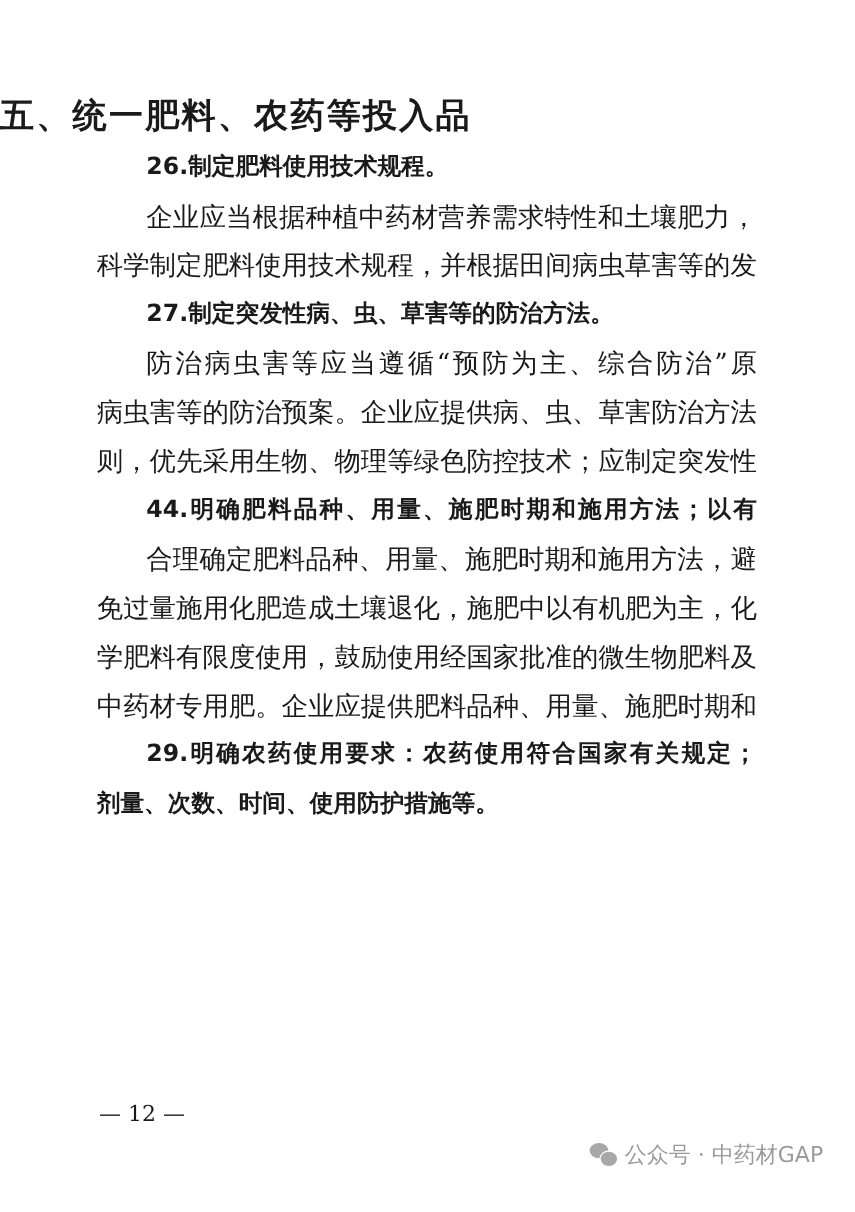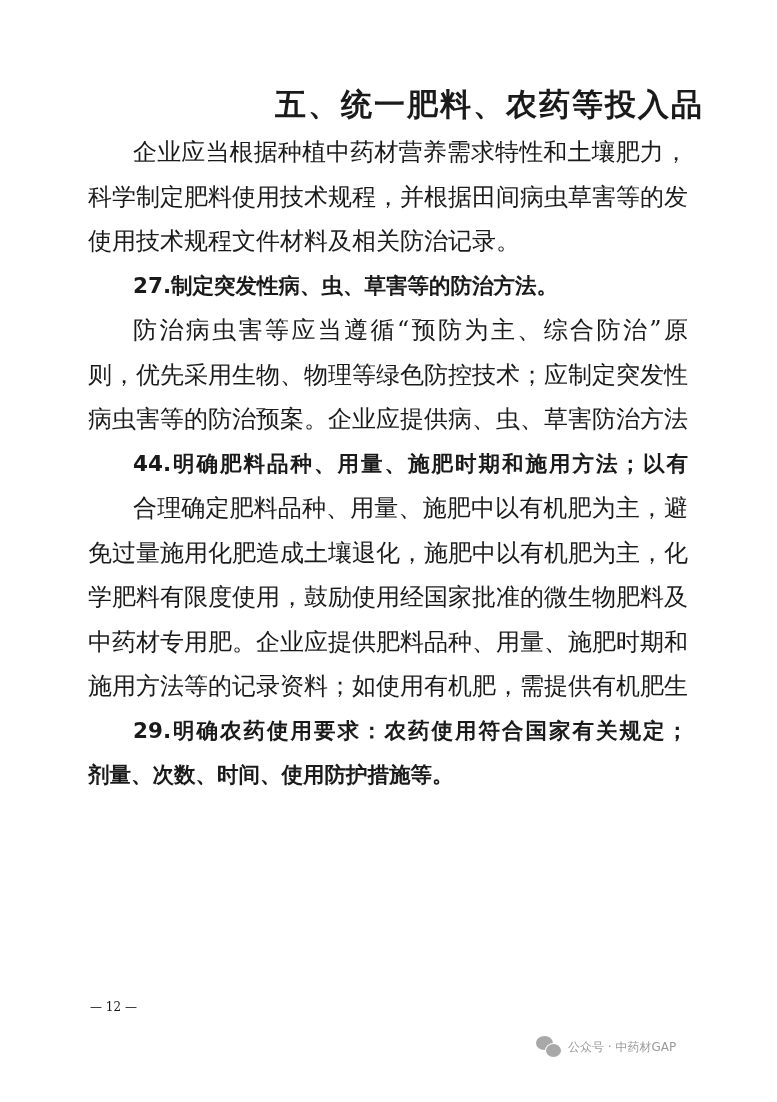--- a/index.html
+++ b/index.html
@@ -1,59 +1,58 @@
 <!DOCTYPE html>
 <html><head>
 <meta charset="utf-8">
 <style>
   html, body { margin:0; padding:0; }
   body {
     width:777px; height:1102px; background:#ffffff; position:relative; overflow:hidden;
     font-family: "DejaVu Serif", "Liberation Serif", serif; color:#1a1a1a;
   }
   .title {
-    position:absolute; left:0; width:704px; top:84px; text-align:right;
+    position:absolute; left:0; width:704px; top:84px; text-align:left;
     font-size:31px; font-weight:bold; letter-spacing:2px; font-family:"DejaVu Sans", sans-serif;
   }
   .page { position:absolute; left:88px; width:600px; top:130px; }
   .line { height:44.5px; line-height:44.5px; font-size:24px; white-space:nowrap; overflow:visible; }
   .bold { font-weight:bold; font-family:"DejaVu Sans", sans-serif; font-size:21.5px; }
   .indent { padding-left:45px; }
   .justify { text-align:justify; text-align-last:justify; }
-  .pagenum { position:absolute; left:90px; top:1000px; font-size:12px;text-align:right; }
+  .pagenum { position:absolute; left:90px; top:1000px; font-size:20px;text-align:right; }
   .watermark {
     position:absolute; left:536px; top:1036px; display:flex; align-items:center; gap:6px;
-    font-family:"DejaVu Sans", sans-serif; font-size:12px; color:#9a9a9a;
+    font-family:"DejaVu Sans", sans-serif; font-size:20px; color:#9a9a9a;
   }
   .wx-icon { width:26px; height:22px; position:relative; }
   .wx-icon .b1 { position:absolute; left:0; top:0; width:17px; height:14px; border-radius:50%; background:#a8a8a8; }
   .wx-icon .b2 { position:absolute; left:9px; top:7px; width:15px; height:13px; border-radius:50%; background:#a8a8a8; border:1.5px solid #fff; }
 </style>
 </head>
 <body>
 
 <div class="title">五、统一肥料、农药等投入品</div>
 
 <div class="page">
 
+  <div class="line bold indent">26.制定肥料使用技术规程。</div>
   <div class="line indent justify">企业应当根据种植中药材营养需求特性和土壤肥力，</div>
   <div class="line justify">科学制定肥料使用技术规程，并根据田间病虫草害等的发</div>
-  <div class="line">使用技术规程文件材料及相关防治记录。</div>
 
   <div class="line bold indent">27.制定突发性病、虫、草害等的防治方法。</div>
   <div class="line indent justify">防治病虫害等应当遵循“预防为主、综合防治”原</div>
+  <div class="line justify">病虫害等的防治预案。企业应提供病、虫、草害防治方法</div>
   <div class="line justify">则，优先采用生物、物理等绿色防控技术；应制定突发性</div>
-  <div class="line justify">病虫害等的防治预案。企业应提供病、虫、草害防治方法</div>
 
   <div class="line bold indent justify">44.明确肥料品种、用量、施肥时期和施用方法；以有</div>
-  <div class="line indent justify">合理确定肥料品种、用量、施肥中以有机肥为主，避</div>
+  <div class="line indent justify">合理确定肥料品种、用量、施肥时期和施用方法，避</div>
   <div class="line justify">免过量施用化肥造成土壤退化，施肥中以有机肥为主，化</div>
   <div class="line justify">学肥料有限度使用，鼓励使用经国家批准的微生物肥料及</div>
   <div class="line justify">中药材专用肥。企业应提供肥料品种、用量、施肥时期和</div>
-  <div class="line justify">施用方法等的记录资料；如使用有机肥，需提供有机肥生</div>
 
   <div class="line bold indent justify">29.明确农药使用要求：农药使用符合国家有关规定；</div>
   <div class="line bold">剂量、次数、时间、使用防护措施等。</div>
 </div>
 
 <div class="pagenum">— 12 —</div>
 
 <div class="watermark">
   <span class="wx-icon">
       <span class="b1"></span>

